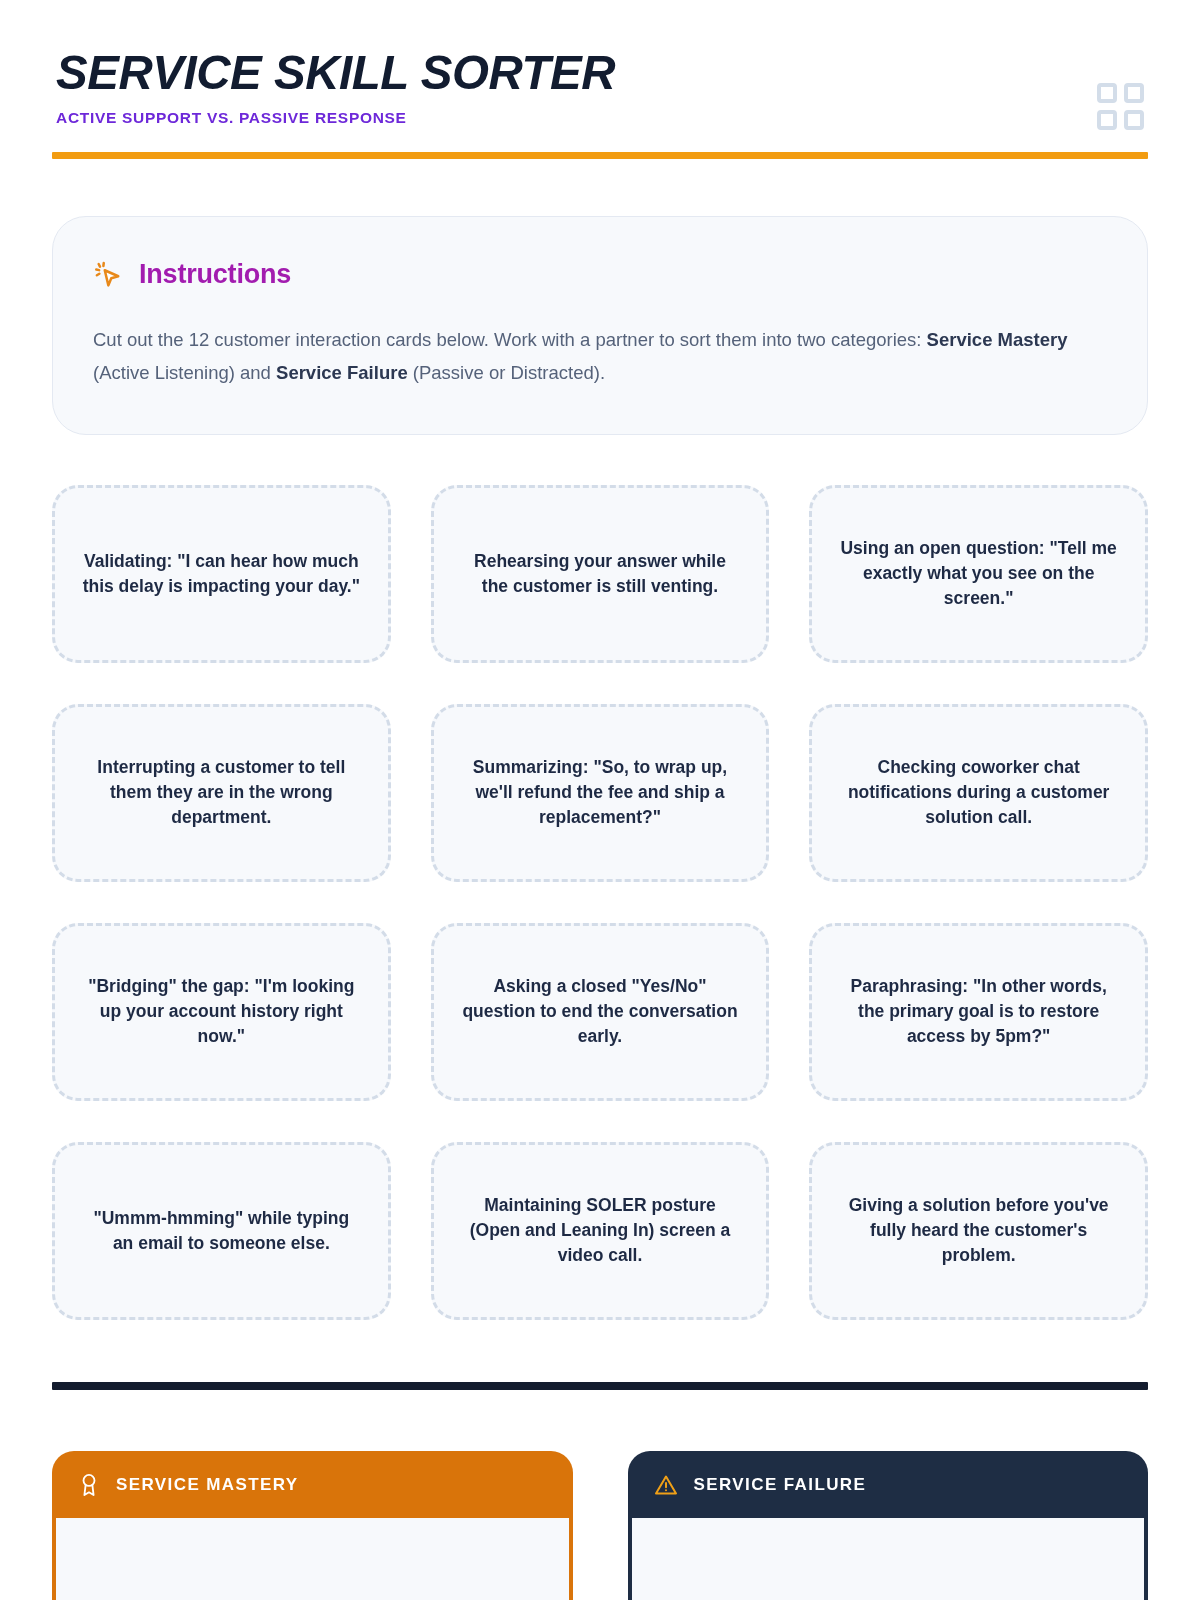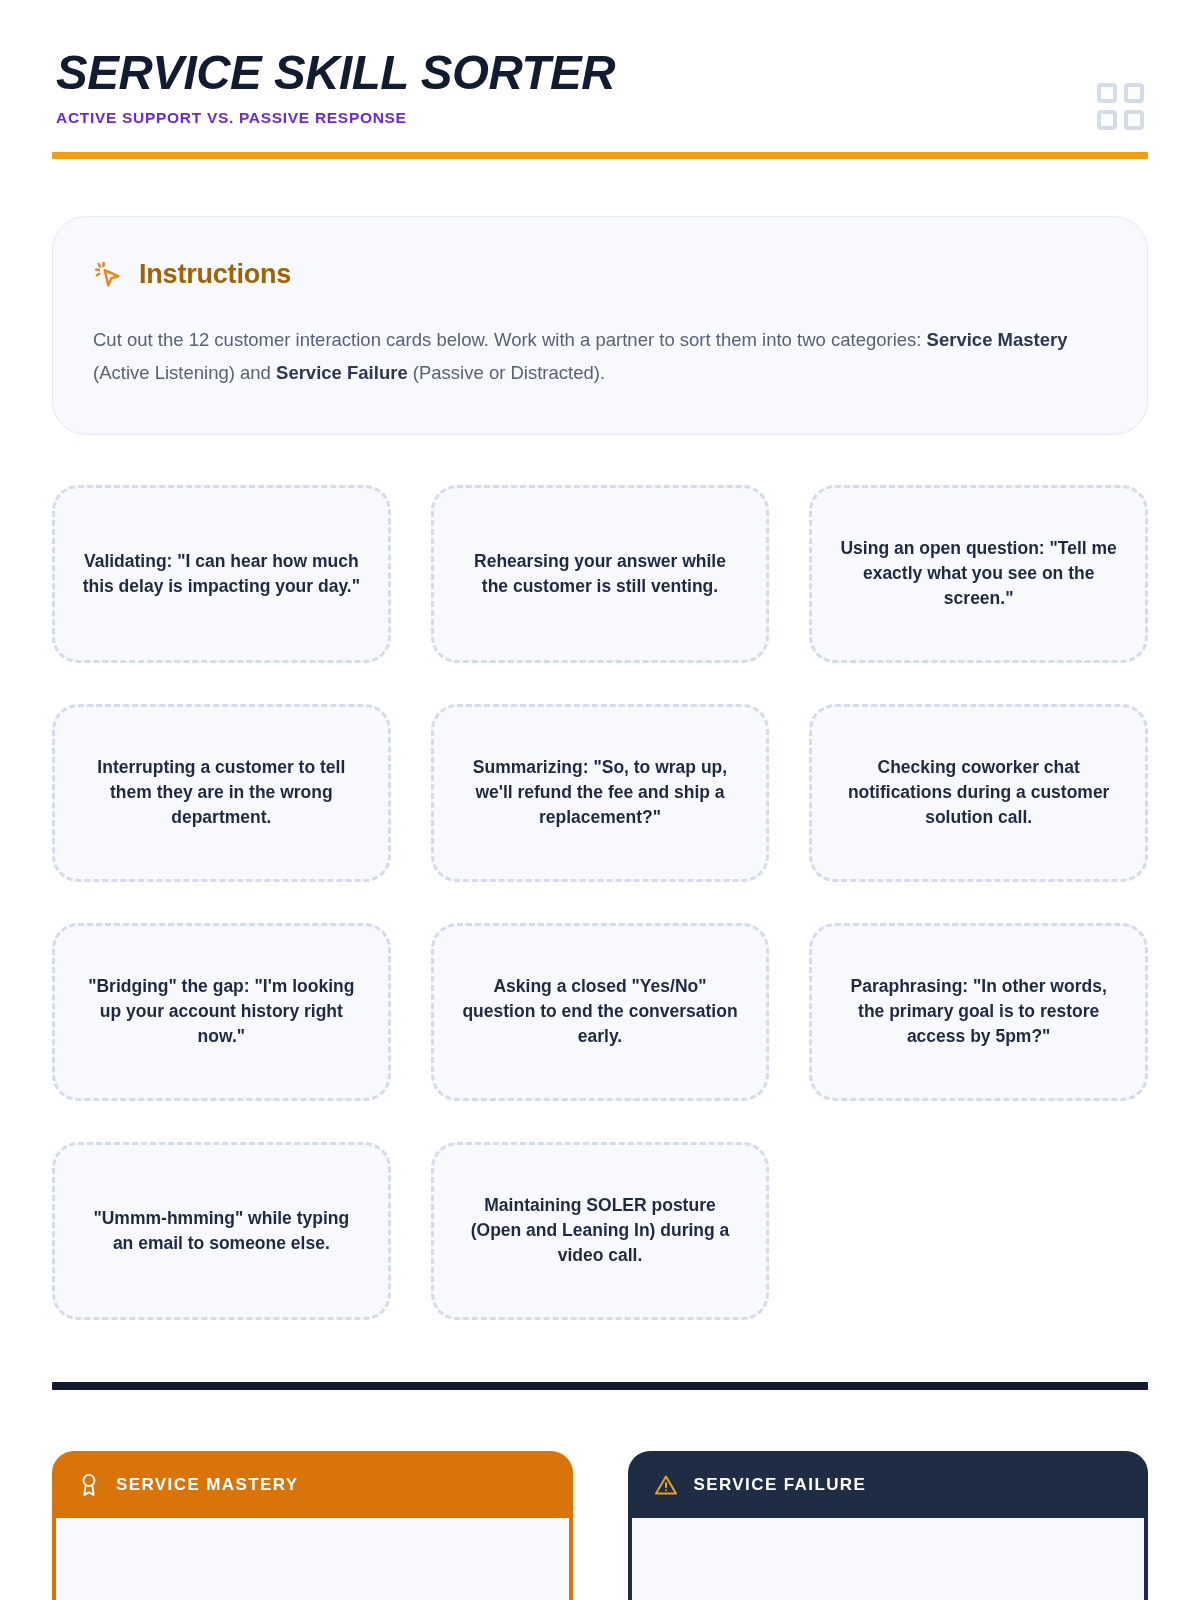--- a/index.html
+++ b/index.html
@@ -86,21 +86,21 @@
 
   .instr-head {
     display: flex;
     align-items: center;
     gap: 16px;
   }
 
   .instr-title {
     font-size: 27px;
     font-weight: 700;
-    color: #a16207;
+    color: #a21caf;
     letter-spacing: -0.2px;
   }
 
   .instr-body {
     margin-top: 33px;
     font-size: 18.5px;
     line-height: 1.8;
     color: #55627a;
     max-width: 1010px;
   }
@@ -248,21 +248,24 @@
     <div class="card">
         <div class="card-text">Asking a closed "Yes/No" question to end the conversation early.</div>
       </div>
     <div class="card">
         <div class="card-text">Paraphrasing: "In other words, the primary goal is to restore access by 5pm?"</div>
       </div>
     <div class="card">
         <div class="card-text">"Ummm-hmming" while typing an email to someone else.</div>
       </div>
     <div class="card">
-        <div class="card-text">Maintaining SOLER posture (Open and Leaning In) during a video call.</div>
+        <div class="card-text">Maintaining SOLER posture (Open and Leaning In) screen a video call.</div>
+      </div>
+    <div class="card">
+        <div class="card-text">Giving a solution before you've fully heard the customer's problem.</div>
       </div>
   </div>
 
   <div class="rule-dark"></div>
 
   <div class="zones">
 
     <div class="zone zone-mastery">
       <div class="zone-head">
         <span>

